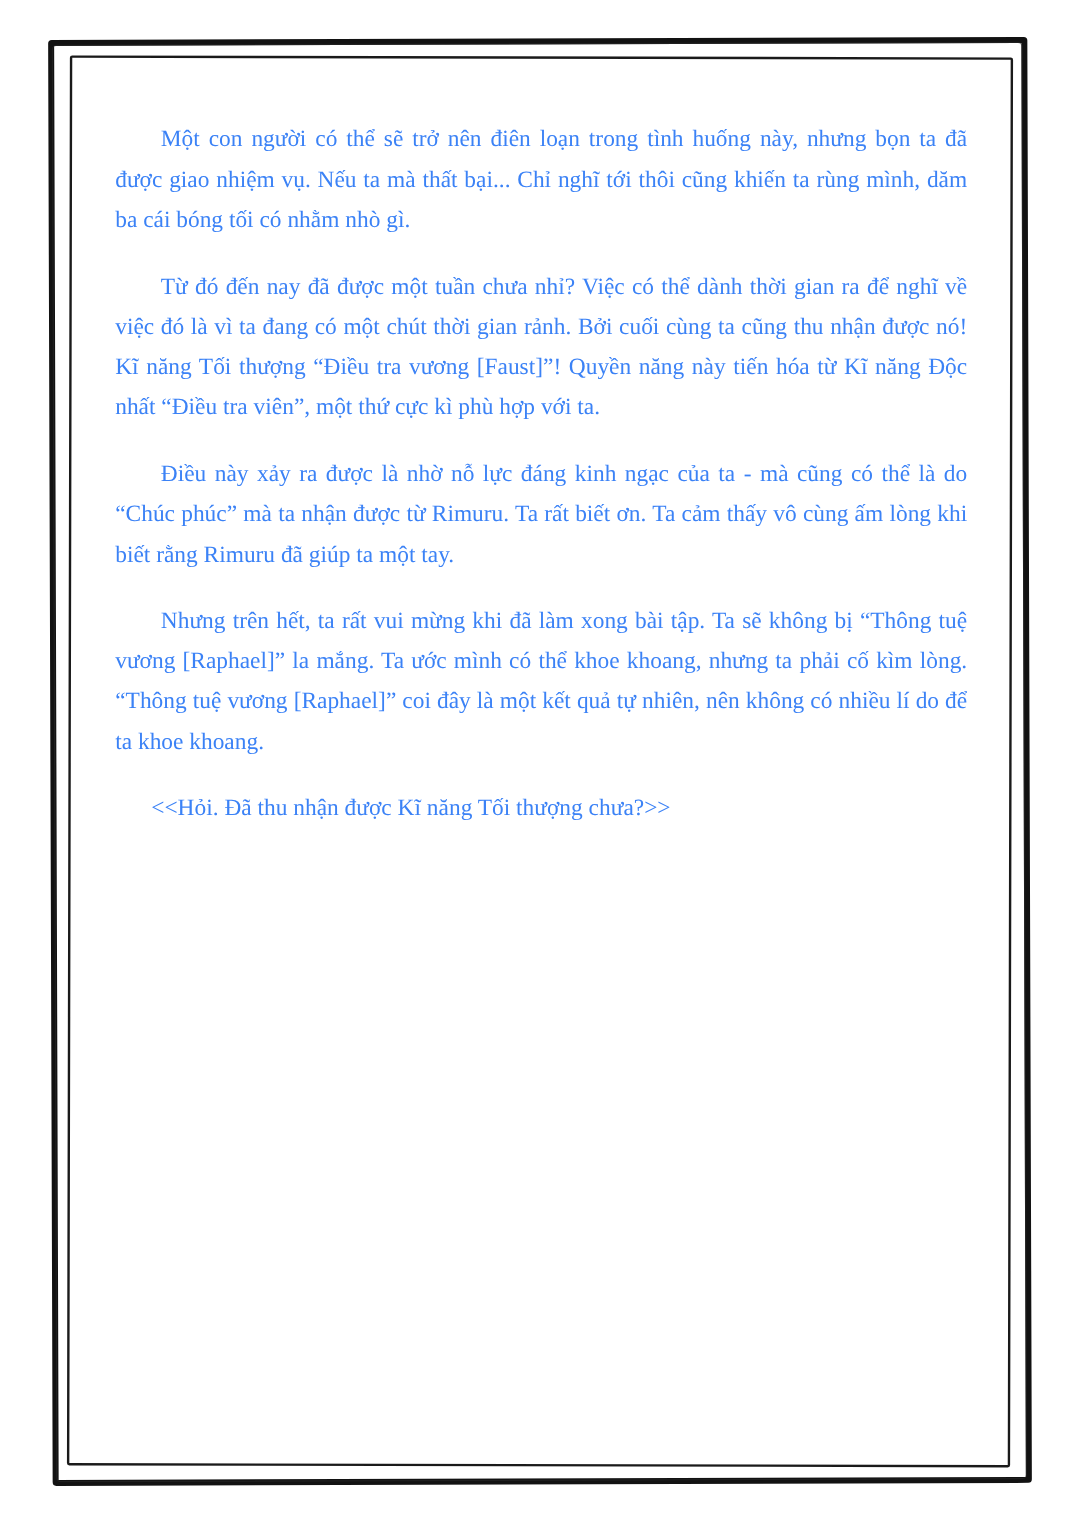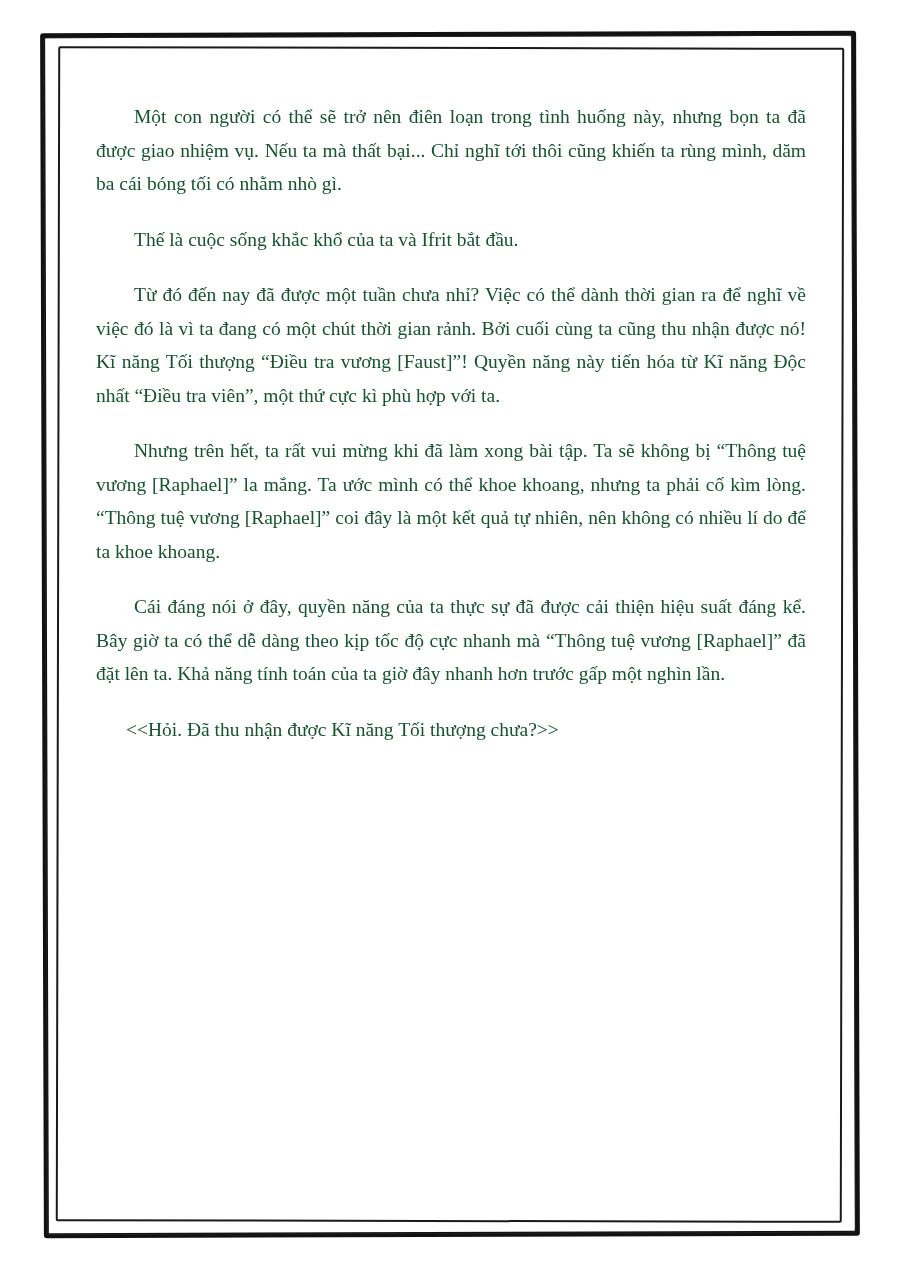--- a/index.html
+++ b/index.html
@@ -61,21 +61,21 @@
     width: 710px;
     height: 1080px;
     box-sizing: border-box;
   }
   p.para {
     margin: 0 0 22px 0;
     font-size: 19.5px;
     line-height: 33.5px;
     text-align: justify;
     text-indent: 38px;
-    color: #14532d;
+    color: #3b82f6;
     font-family: "Liberation Serif", serif;
     -webkit-hyphens: none;
     hyphens: none;
   }
   p.para:last-child {
     margin-bottom: 0;
   }
   p.para.query {
     text-indent: 30px;
   }
@@ -83,20 +83,19 @@
 </head>
 <body>
 
 <div class="page">
 
   <div class="frame-outer"></div>
   <div class="frame-inner"></div>
 
   <div class="content">
     <p class="para">Một con người có thể sẽ trở nên điên loạn trong tình huống này, nhưng bọn ta đã được giao nhiệm vụ. Nếu ta mà thất bại... Chỉ nghĩ tới thôi cũng khiến ta rùng mình, dăm ba cái bóng tối có nhằm nhò gì.</p>
-    <p class="para">Thế là cuộc sống khắc khổ của ta và Ifrit bắt đầu.</p>
     <p class="para">Từ đó đến nay đã được một tuần chưa nhỉ? Việc có thể dành thời gian ra để nghĩ về việc đó là vì ta đang có một chút thời gian rảnh. Bởi cuối cùng ta cũng thu nhận được nó! Kĩ năng Tối thượng “Điều tra vương [Faust]”! Quyền năng này tiến hóa từ Kĩ năng Độc nhất “Điều tra viên”, một thứ cực kì phù hợp với ta.</p>
+    <p class="para">Điều này xảy ra được là nhờ nỗ lực đáng kinh ngạc của ta - mà cũng có thể là do “Chúc phúc” mà ta nhận được từ Rimuru. Ta rất biết ơn. Ta cảm thấy vô cùng ấm lòng khi biết rằng Rimuru đã giúp ta một tay.</p>
     <p class="para">Nhưng trên hết, ta rất vui mừng khi đã làm xong bài tập. Ta sẽ không bị “Thông tuệ vương [Raphael]” la mắng. Ta ước mình có thể khoe khoang, nhưng ta phải cố kìm lòng. “Thông tuệ vương [Raphael]” coi đây là một kết quả tự nhiên, nên không có nhiều lí do để ta khoe khoang.</p>
-    <p class="para"> Cái đáng nói ở đây, quyền năng của ta thực sự đã được cải thiện hiệu suất đáng kể. Bây giờ ta có thể dễ dàng theo kịp tốc độ cực nhanh mà “Thông tuệ vương [Raphael]” đã đặt lên ta. Khả năng tính toán của ta giờ đây nhanh hơn trước gấp một nghìn lần.</p>
     <p class="para query">&lt;&lt;Hỏi. Đã thu nhận được Kĩ năng Tối thượng chưa?&gt;&gt;</p>
   </div>
 
 </div>
 
 </body></html>

